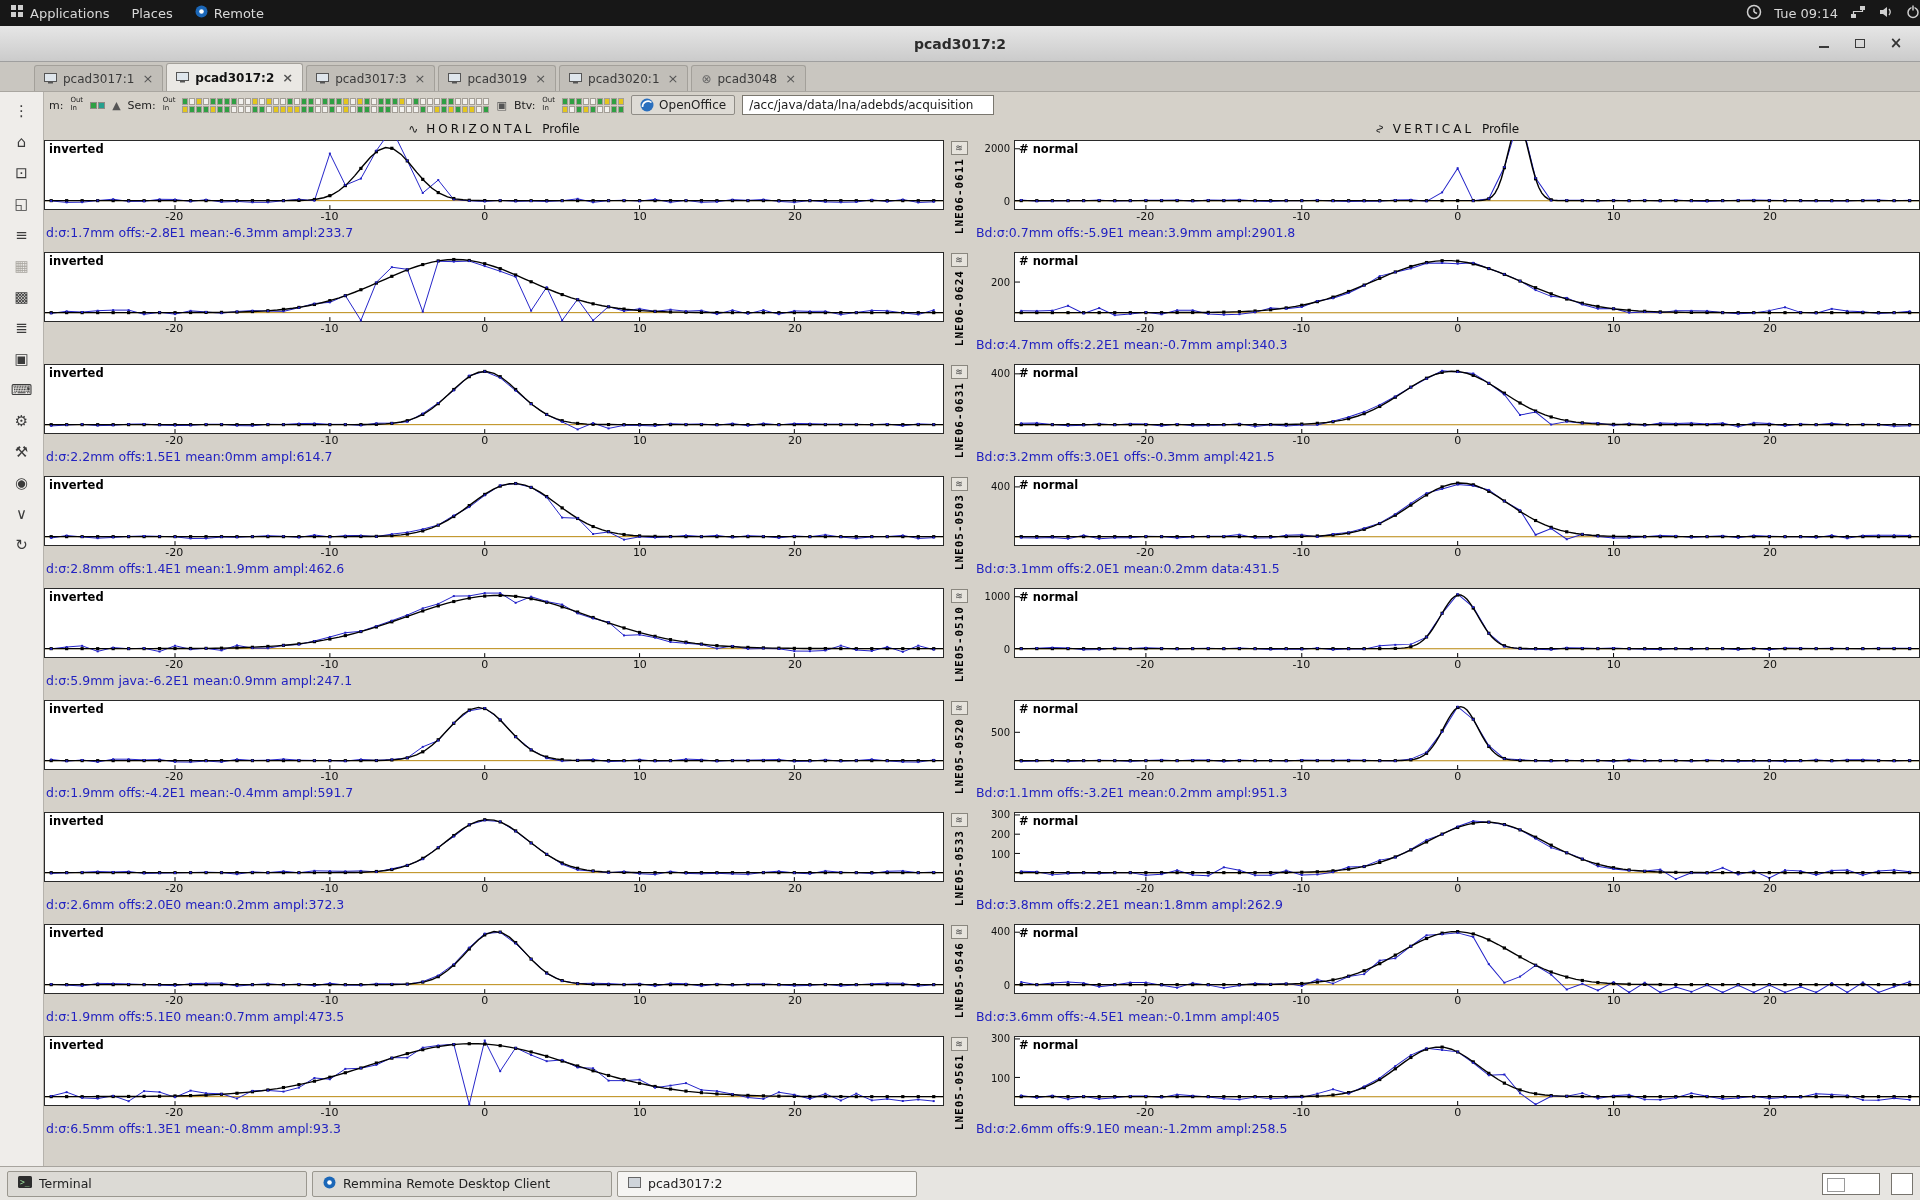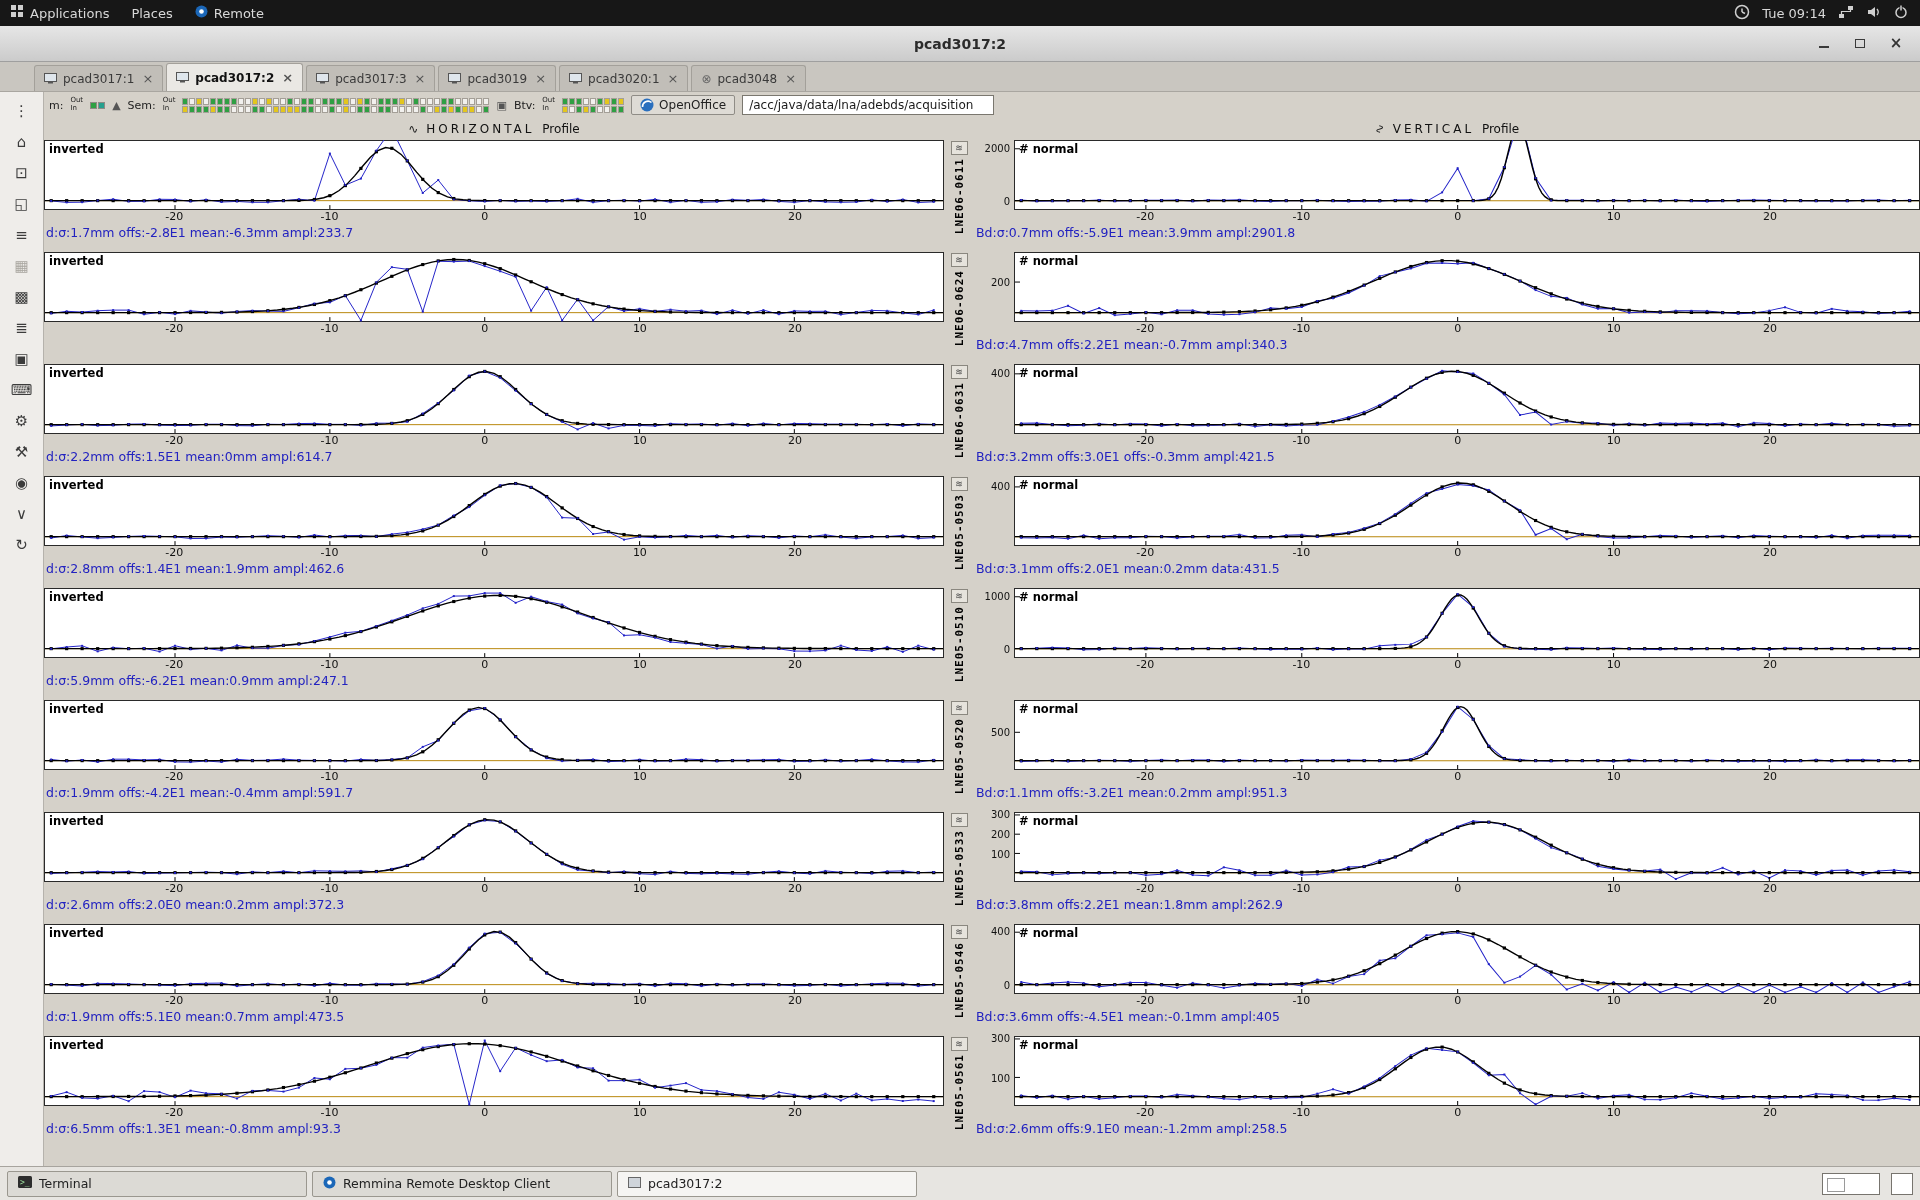--- a/index.html
+++ b/index.html
@@ -2,21 +2,21 @@
 <html><head>
 <meta charset="utf-8">
 <style>
   *{box-sizing:border-box;margin:0;padding:0}
   html,body{width:1920px;height:1200px;overflow:hidden;font-family:"DejaVu Sans",sans-serif;background:#555}
   .screen{position:relative;width:1920px;height:1200px;display:flex;flex-direction:column;background:#1d4ed8}
 
   
   .top-panel{height:26px;background:#171717;color:#d8d8d8;display:flex;align-items:center;font-size:13px;flex:0 0 auto}
   .top-menu{display:flex;align-items:center;gap:6px;padding:0 11px;height:100%;cursor:default}
-  .panel-right{margin-left:auto;display:flex;align-items:center;gap:12px;padding-right:12px}
+  .panel-right{margin-left:auto;display:flex;align-items:center;gap:12px;padding-right:0}
   .panel-clock{font-size:13px}
 
   
   .titlebar{height:36px;background:linear-gradient(#e6e6e6,#cbcbcb);border-bottom:1px solid #9f9f9f;display:flex;align-items:center;position:relative;flex:0 0 auto}
   .wtitle{position:absolute;left:0;right:0;text-align:center;font-weight:bold;font-size:14px;color:#2b2b2b}
   .winbtns{margin-left:auto;display:flex;gap:20px;padding-right:16px;z-index:2;align-items:center}
   .winbtn{width:16px;height:16px;display:flex;align-items:center;justify-content:center;color:#333}
   .glyph-min{width:10px;height:9px;border-bottom:2px solid #3a3a3a}
   .glyph-max{width:10px;height:9px;border:1.5px solid #3a3a3a}
   .glyph-close{font-size:15px;font-weight:bold;line-height:1}
@@ -1731,21 +1731,21 @@
                 </svg>
         <div class="plabel">inverted</div>
       </div>
       <div class="xticks">
                 <span style="left:14.48%">-20</span>
                 <span style="left:31.72%">-10</span>
                 <span style="left:48.97%">0</span>
                 <span style="left:66.21%">10</span>
                 <span style="left:83.45%">20</span>
               </div>
-      <div class="stats">d:σ:5.9mm offs:-6.2E1 mean:0.9mm ampl:247.1</div>
+      <div class="stats">d:σ:5.9mm java:-6.2E1 mean:0.9mm ampl:247.1</div>
     </div>
     <div class="devstrip">
       <div class="dev-icon">≋</div>
       <div class="dev-label">LNE05-0510</div>
     </div>
     <div class="right-col">
       <div class="vrow">
         <div class="ygutter">
                   <span style="top:8.0px">1000</span>
                   <span style="top:61.4px">0</span>

